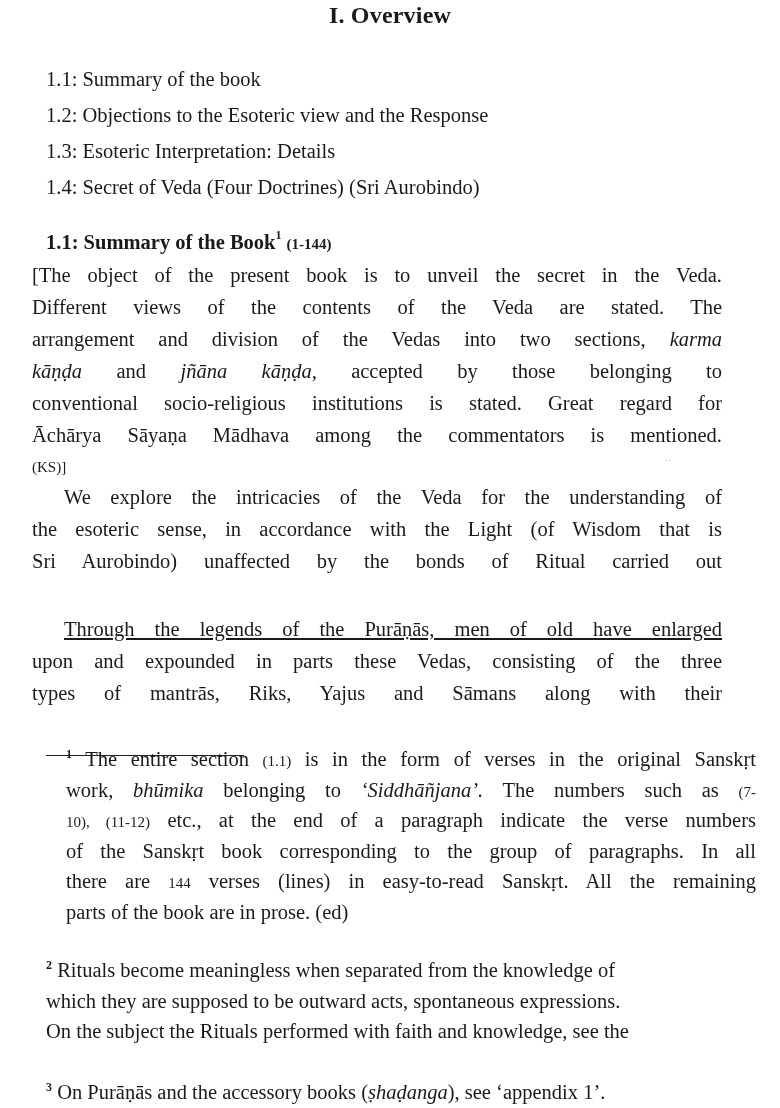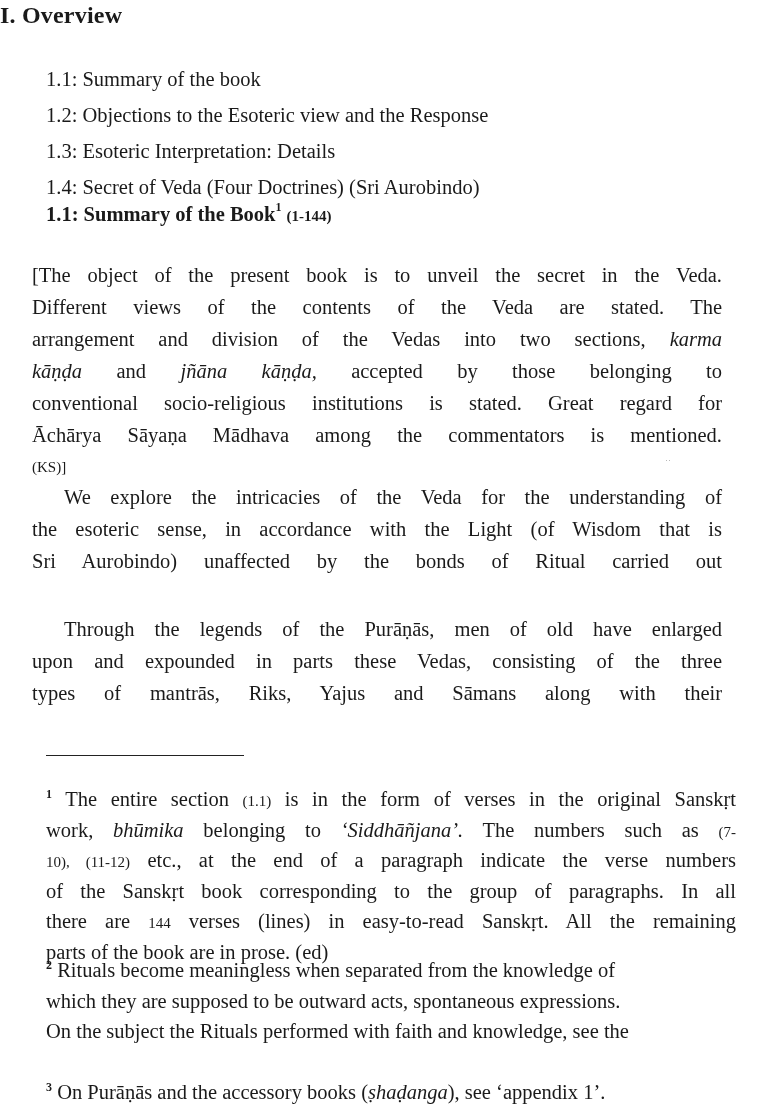--- a/index.html
+++ b/index.html
@@ -1,22 +1,22 @@
 <!DOCTYPE html>
 <html><head>
 <meta charset="utf-8">
 <style>
   html, body { margin:0; padding:0; background:#ffffff; }
   body { width:780px; height:1108px; overflow:hidden; position:relative;
          font-family:"Liberation Serif","DejaVu Serif",serif; color:#1a1a1a; }
-  .title { position:absolute; left:0; width:780px; top:2px; text-align:left;
+  .title { position:absolute; left:0; width:780px; top:2px; text-align:center;
            font-weight:bold; font-size:24px; letter-spacing:0.2px; }
   .toc { position:absolute; left:46px; top:66px; font-size:20.5px; }
   .toc div { height:36px; line-height:27px; }
-  .h2 { position:absolute; left:46px; top:202px; font-size:20.5px; font-weight:bold; }
+  .h2 { position:absolute; left:46px; top:230px; font-size:20.5px; font-weight:bold; }
   .h2 sup { font-size:12px; position:relative; top:-2px; }
   .h2 .range { font-size:15px; }
   .para { position:absolute; left:32px; width:690px; font-size:20.5px;
           line-height:32px; text-align:justify; }
   .para .ln { display:block; text-align:justify; text-align-last:justify; white-space:nowrap; height:32px; }
   .para .ln.last { text-align-last:left; }
   .small { font-size:15px; }
   .sup { font-size:12px; font-weight:bold; vertical-align:super; line-height:0; }
   .rule { position:absolute; left:46px; top:755px; width:198px; height:1px; background:#222; }
   .fn { position:absolute; left:46px; width:690px; font-size:20.5px; line-height:30.5px; }
@@ -54,28 +54,28 @@
 
 <div class="mark">··</div>
 
 <div class="para" style="top:481px;">
   <span class="ln" style="padding-left:32px;width:658px;">We explore the intricacies of the Veda for the understanding of</span>
   <span class="ln">the esoteric sense, in accordance with the Light (of Wisdom that is</span>
   <span class="ln">Sri Aurobindo) unaffected by the bonds of Ritual carried out</span>
 </div>
 
 <div class="para" style="top:613px;">
-  <span class="ln" style="padding-left:32px;width:658px;">Through the legends of the Purāṇās, men of old have enlarged</span>
+  <span class="ln" style="padding-left:32px;width:658px;text-decoration:underline;">Through the legends of the Purāṇās, men of old have enlarged</span>
   <span class="ln">upon and expounded in parts these Vedas, consisting of the three</span>
   <span class="ln">types of mantrās, Riks, Yajus and Sāmans along with their</span>
 </div>
 
 <div class="rule"></div>
 
-<div class="fn" style="top:784px;">
+<div class="fn" style="top:744px;margin-left:20px;">
   <span class="ln"><span class="sup">1</span> <span>The entire section</span> <span class="small">(1.1)</span> <span>is in the form of verses in the original Sanskṛt</span></span>
   <span class="ln"><span>work,</span> <i>bhūmika</i> <span>belonging to</span> <i>‘Siddhāñjana’.</i> <span>The numbers such as</span> <span class="small">(7-</span></span>
   <span class="ln"><span class="small">10), (11-12)</span> <span>etc., at the end of a paragraph indicate the verse numbers</span></span>
   <span class="ln">of the Sanskṛt book corresponding to the group of paragraphs. In all</span>
   <span class="ln"><span>there are</span> <span class="small">144</span> <span>verses (lines) in easy-to-read Sanskṛt. All the remaining</span></span>
   <span class="ln last">parts of the book are in prose. (ed)</span>
 </div>
 
 <div class="fn" style="top:955px;">
   <span class="ln last"><span class="sup">2</span> <span>Rituals become meaningless when separated from the knowledge of</span></span>

